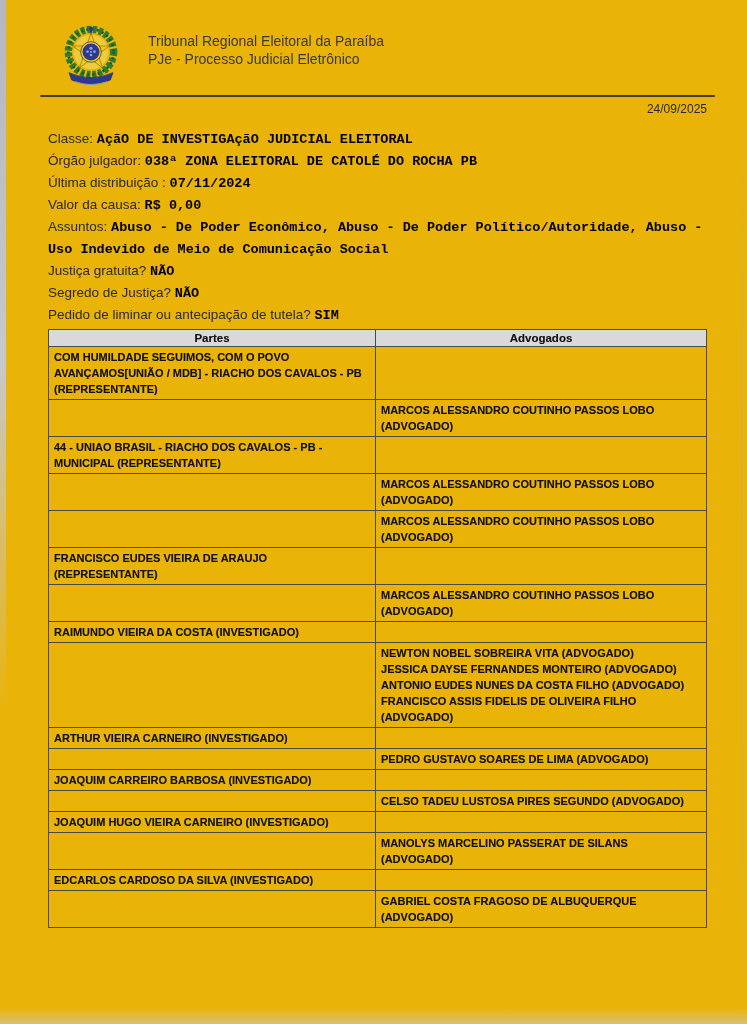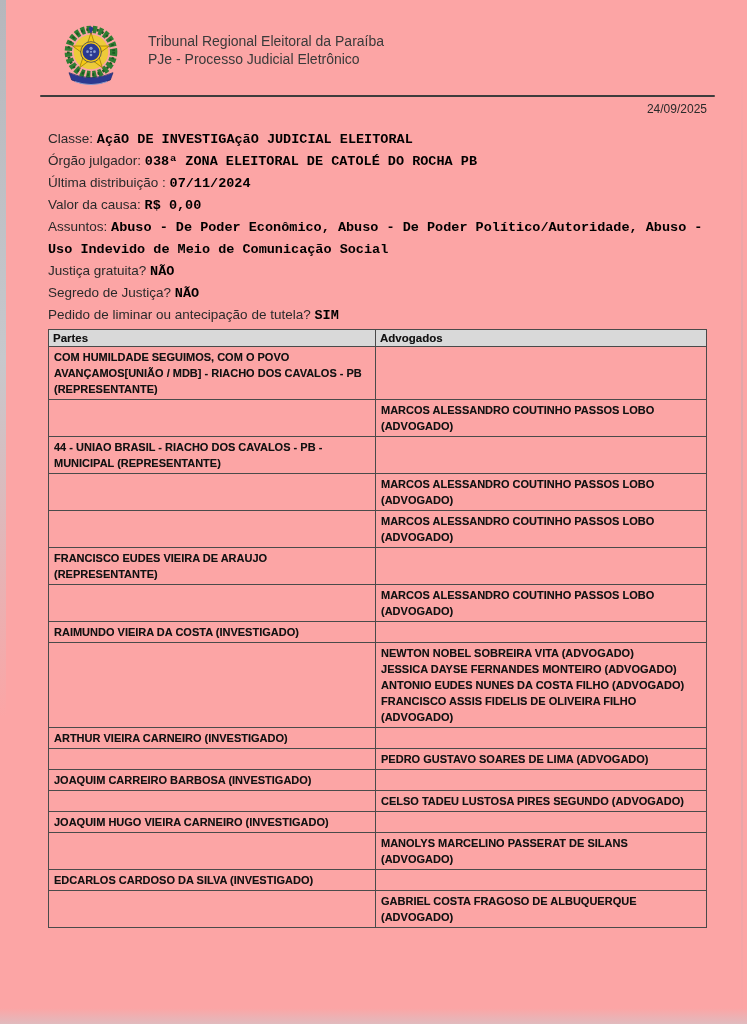--- a/index.html
+++ b/index.html
@@ -7,21 +7,21 @@
   body {
     font-family: "Liberation Sans", sans-serif;
     background: #fbfbfc;
     color: #1d1d1d;
     overflow: hidden;
     position: relative;
   }
   .page {
     position: absolute;
     inset: 0;
-    background: #fca5a5;
+    background: #eab308;
     padding: 24px 40px 0 48px;
   }
   
   .edge-left {
     position: absolute; left: 0; top: 0; width: 6px; height: 100%;
     background: linear-gradient(180deg, #b6b7bc 0%, #c7c8cc 35%, rgba(199,200,204,0) 70%);
     pointer-events: none;
   }
   .edge-right {
     position: absolute; right: 4px; top: 0; width: 2px; height: 100%;
@@ -56,21 +56,21 @@
     font-size: 11px;
     font-weight: 700;
     color: #111;
     text-shadow: 0 0 0.5px rgba(40,40,40,0.4);
   }
   table.parties th {
     background: #d9d9d9;
     border: 1px solid #4a4a4a;
     font-size: 11.5px;
     padding: 2px 4px;
-    text-align: left;
+    text-align: center;
   }
   table.parties td {
     border: 1px solid #4a4a4a;
     padding: 1.5px 5px 2.5px 5px;
     vertical-align: top;
     line-height: 16px;
     white-space: pre-line;
   }
   td.col-parte { width: 49.7%; }
 </style>

